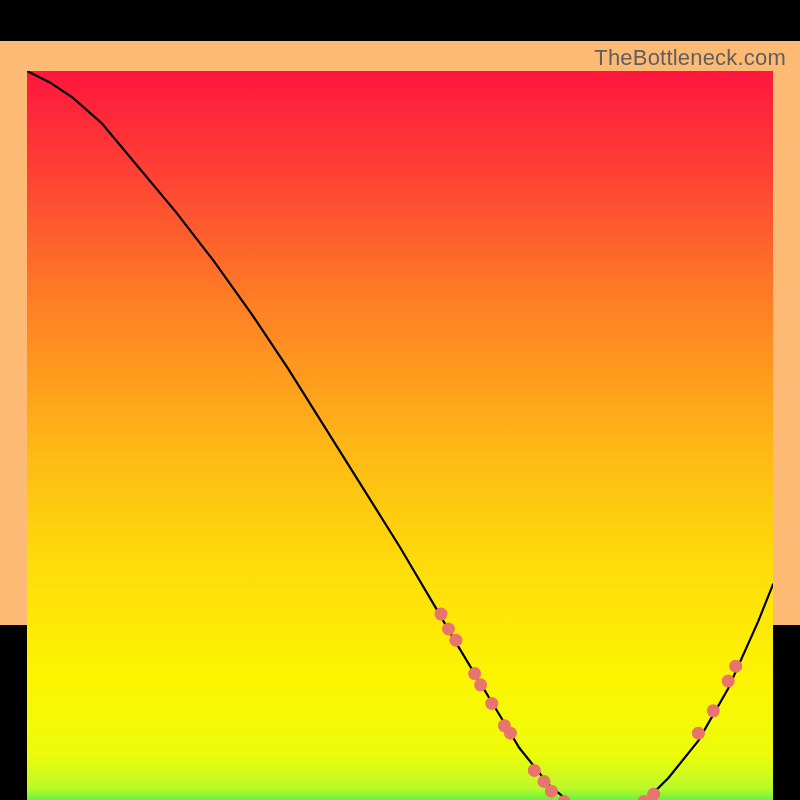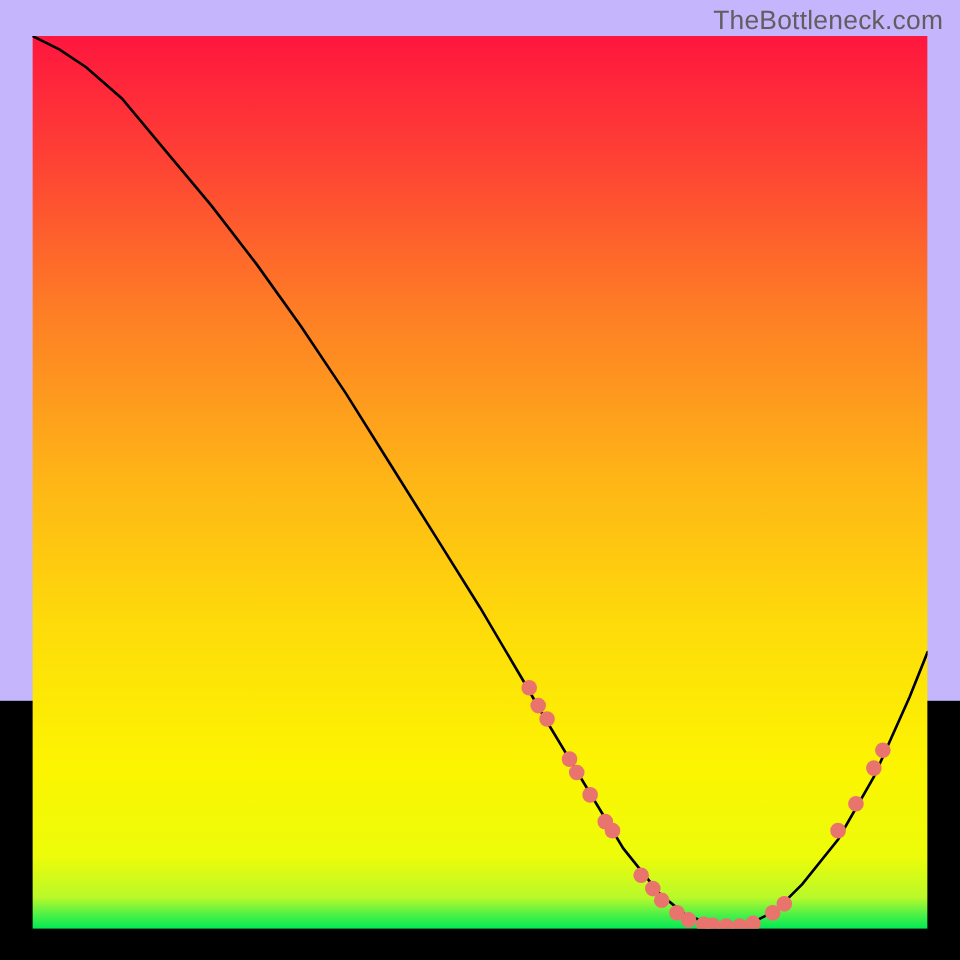--- a/index.html
+++ b/index.html
@@ -8,21 +8,22 @@
     width: 800px;
     height: 800px;
     background: #000000;
     font-family: Arial, Helvetica, sans-serif;
     overflow: hidden;
   }
   .outer {
     position: relative;
     width: 800px;
     height: 584px;
-    background: #c4b5fd;
+    background: #fdba74;
+    margin-top: 41px;
   }
   .attribution {
     position: absolute;
     top: 4px;
     right: 14px;
     color: #5f5f5f;
     font-size: 22px;
     font-weight: 500;
     letter-spacing: 0.2px;
     user-select: none;

